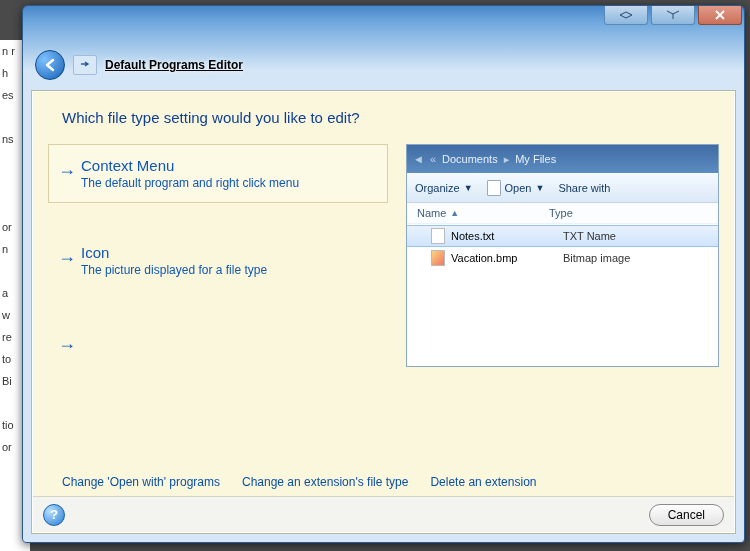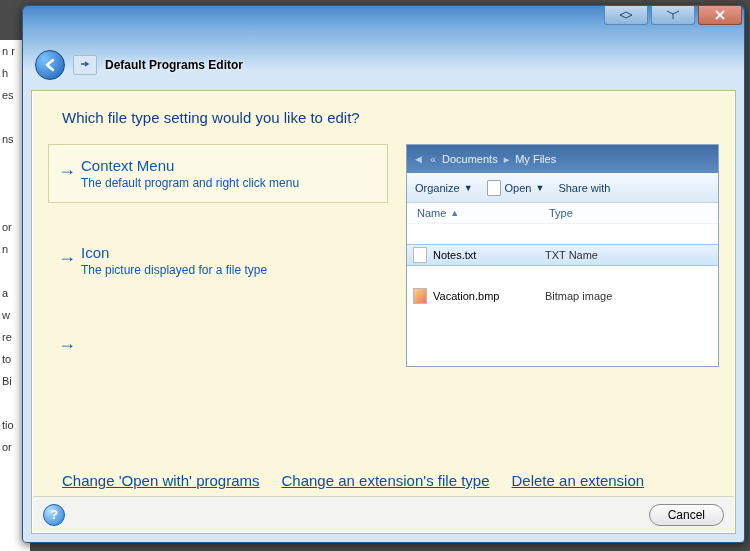--- a/index.html
+++ b/index.html
@@ -49,20 +49,21 @@
       width: 44px;
       background: linear-gradient(to bottom, #e49c8c, #c9705a);
       color: #fff;
       border-color: #8a4a3a;
     }
     .nav-row {
       height: 46px;
       display: flex; align-items: center;
       padding: 0 12px;
       gap: 8px;
+      text-decoration: underline;
     }
     .back-btn {
       width: 30px; height: 30px; border-radius: 50%;
       background: radial-gradient(circle at 30% 30%, #7ec1ff, #1760b5);
       border: 1px solid #0d4c8c;
       display: flex; align-items: center; justify-content: center;
       color: #fff;
     }
     .small-btn {
       width: 24px; height: 20px;
@@ -130,33 +131,33 @@
     .chev-d{font-size:9px;}
     .icon-page{width:14px;height:16px;background:#fff;border:1px solid #9ab;border-radius:1px;display:inline-block}
     .preview-header {
       display:flex; padding:4px 10px;
       color:#3f5d7d; border-bottom:1px solid #eef3f8;
       background:#fbfdff;
     }
     .col-name{width:132px;display:flex;align-items:center;gap:4px;}
     .sort-arrow{color:#4f7db1;font-size:9px;}
     .preview-list{padding:1px 0;}
-    .prow{display:flex;align-items:center;height:22px;padding:0 6px;margin-top:19px;}
+    .prow{display:flex;align-items:center;height:22px;padding:0 24px;}
     .prow .fname{width:132px;display:flex;align-items:center;gap:6px;}
     .prow .ftype{color:#333;}
     .prow.selected{background:linear-gradient(to bottom,#e8f2fe,#cfe4fb);border:1px solid #9cc3ee;border-left:none;border-right:none;}
     .file-icon{width:14px;height:16px;display:inline-block;background:#fff;border:1px solid #bbb;position:relative;}
     .file-icon.docx{border-color:#4a6ab0;}
     .file-icon.docx::after{content:"W";position:absolute;left:2px;top:1px;font-size:9px;color:#2a4aa0;font-weight:bold;}
     .file-icon.bmp{background:linear-gradient(135deg,#ffd27a,#e76);}
     .bottom-links {
       position:absolute; left: 30px; bottom: 44px;
       display:flex; gap:22px;
     }
-    .bottom-links a{color:#0b4fa3; text-decoration:underline; font-size:15px; cursor:pointer}
+    .bottom-links a{color:#0b4fa3; font-size:12px; cursor:pointer}
     .footer-bar {
       position:absolute; left:1px; right:1px; bottom:1px; height:36px;
       background: #f3f3f0;
       border-top:1px solid #d4d4c8;
       display:flex; align-items:center; justify-content:space-between;
       padding:0 10px;
     }
     .help-btn{
       width:22px;height:22px;border-radius:50%;
       background:radial-gradient(circle at 30% 30%,#b5e0ff,#2a7ed4);

